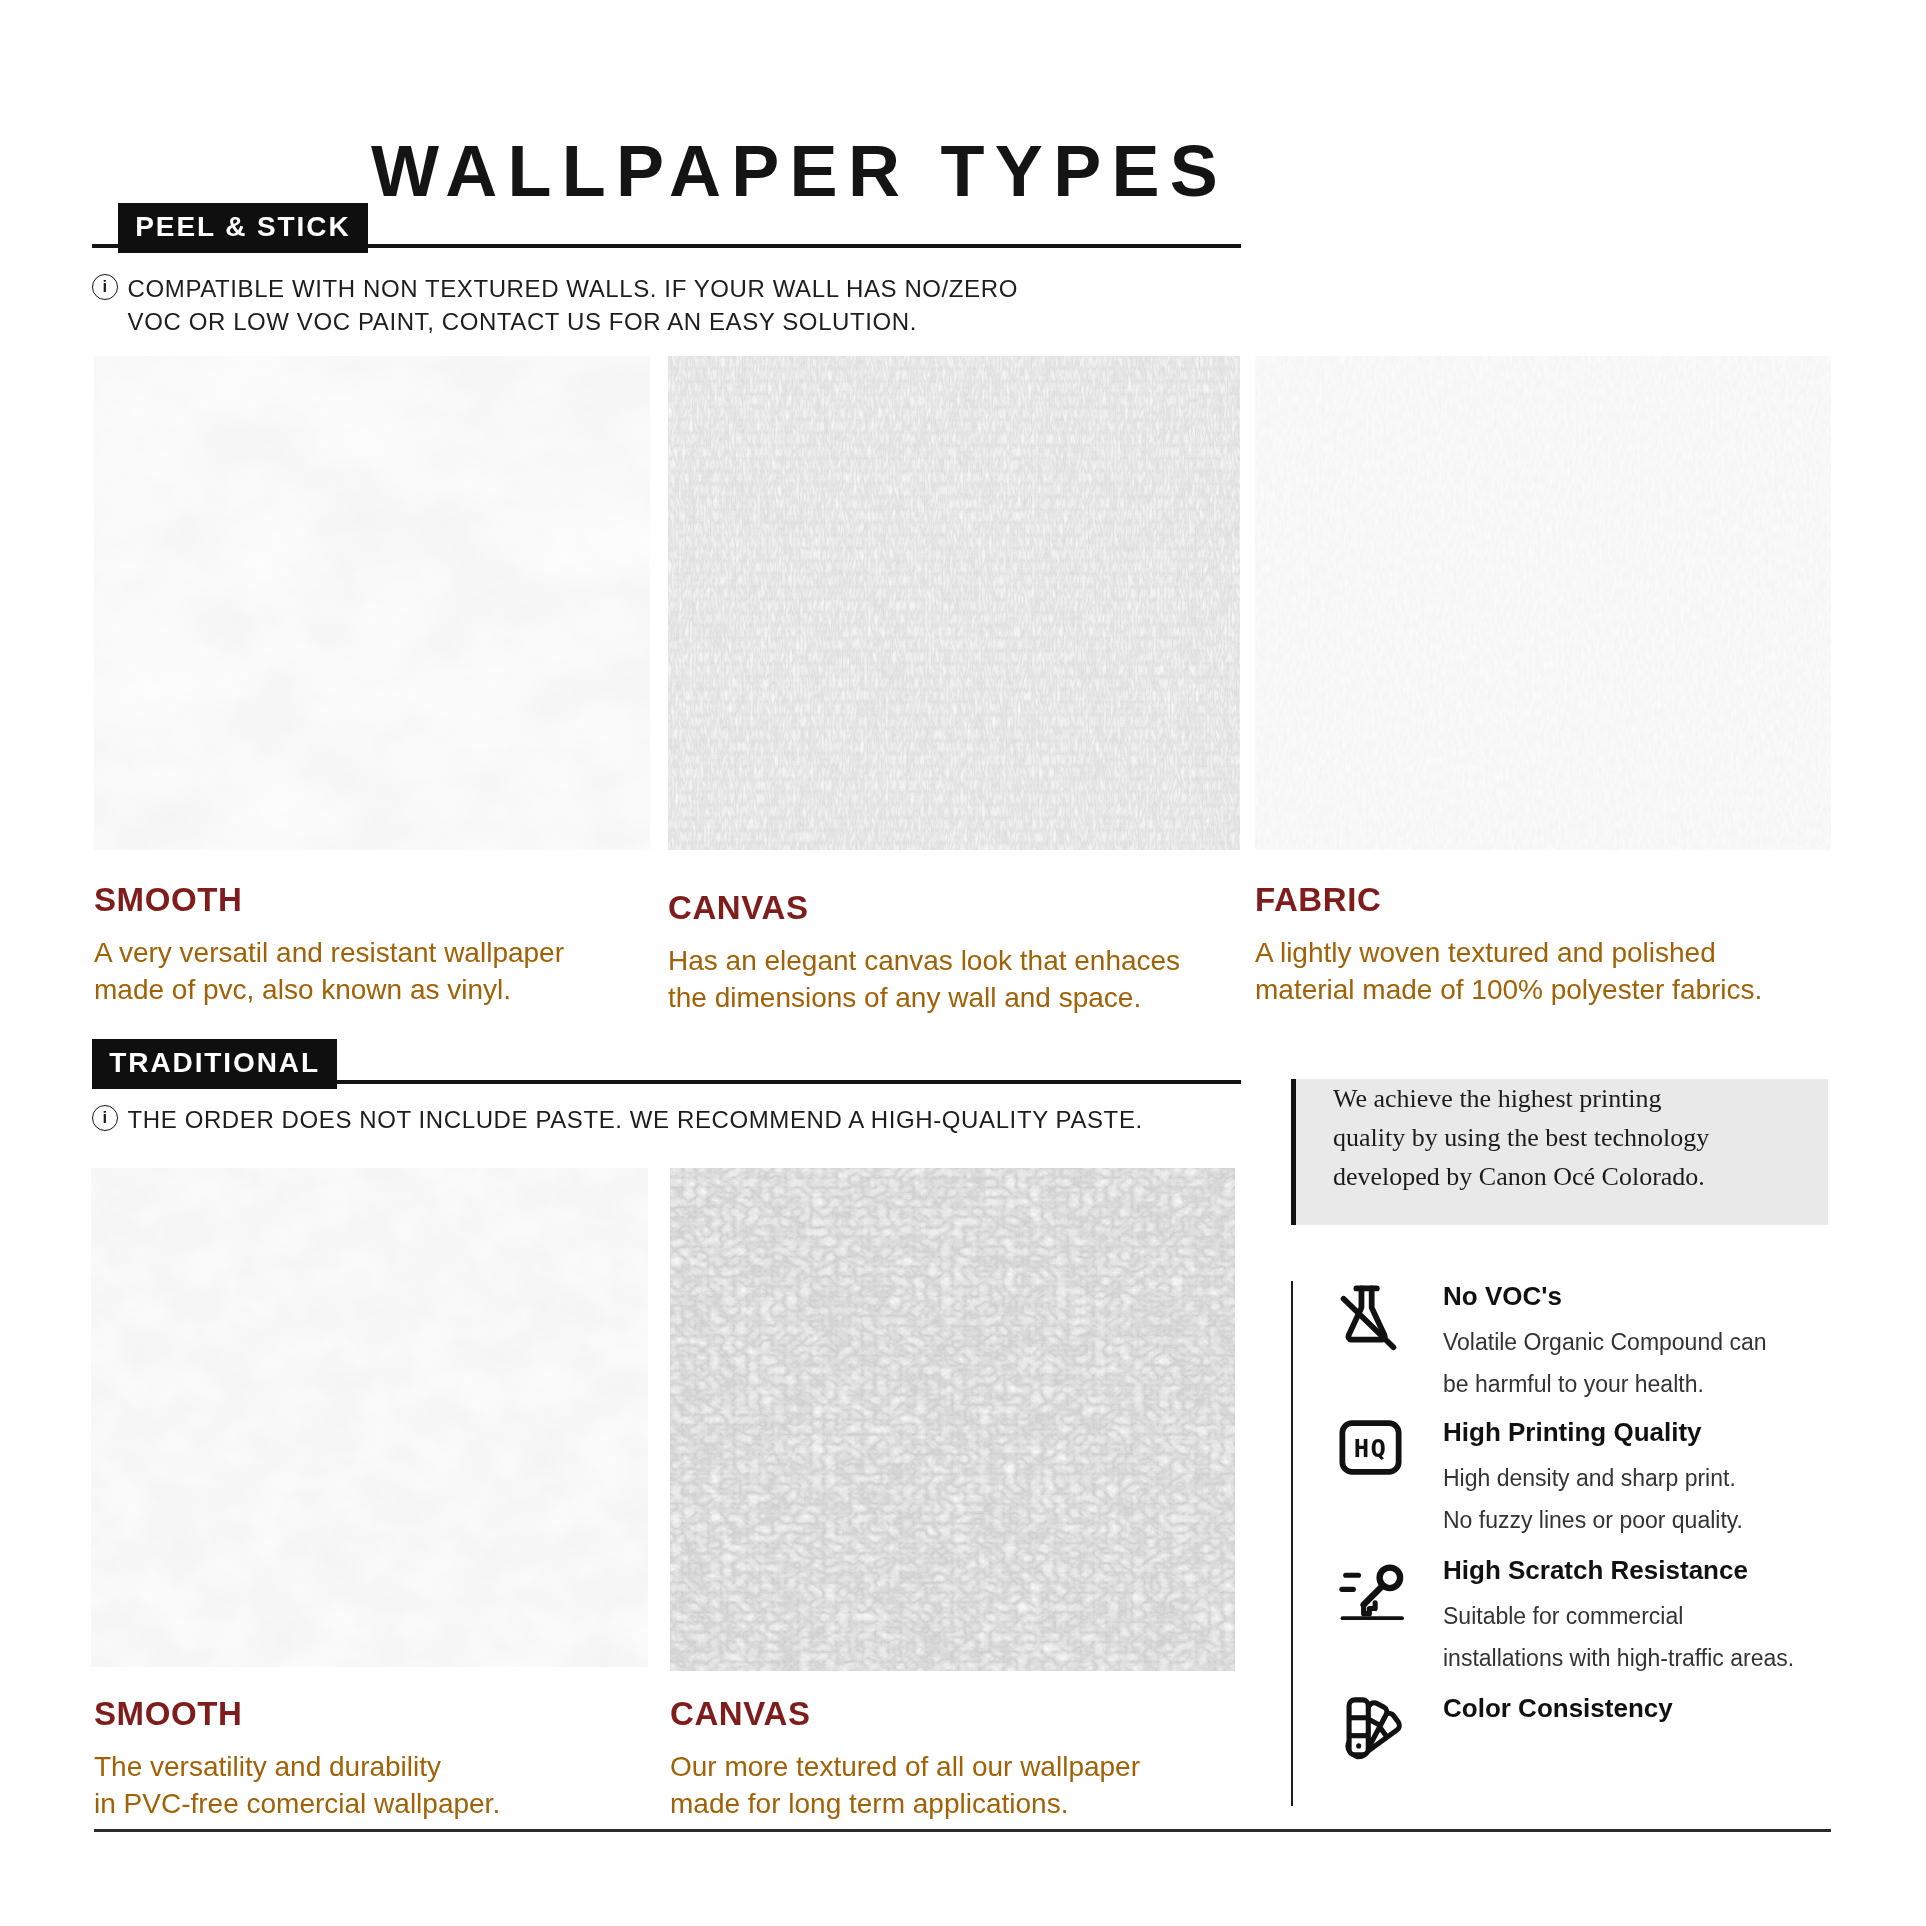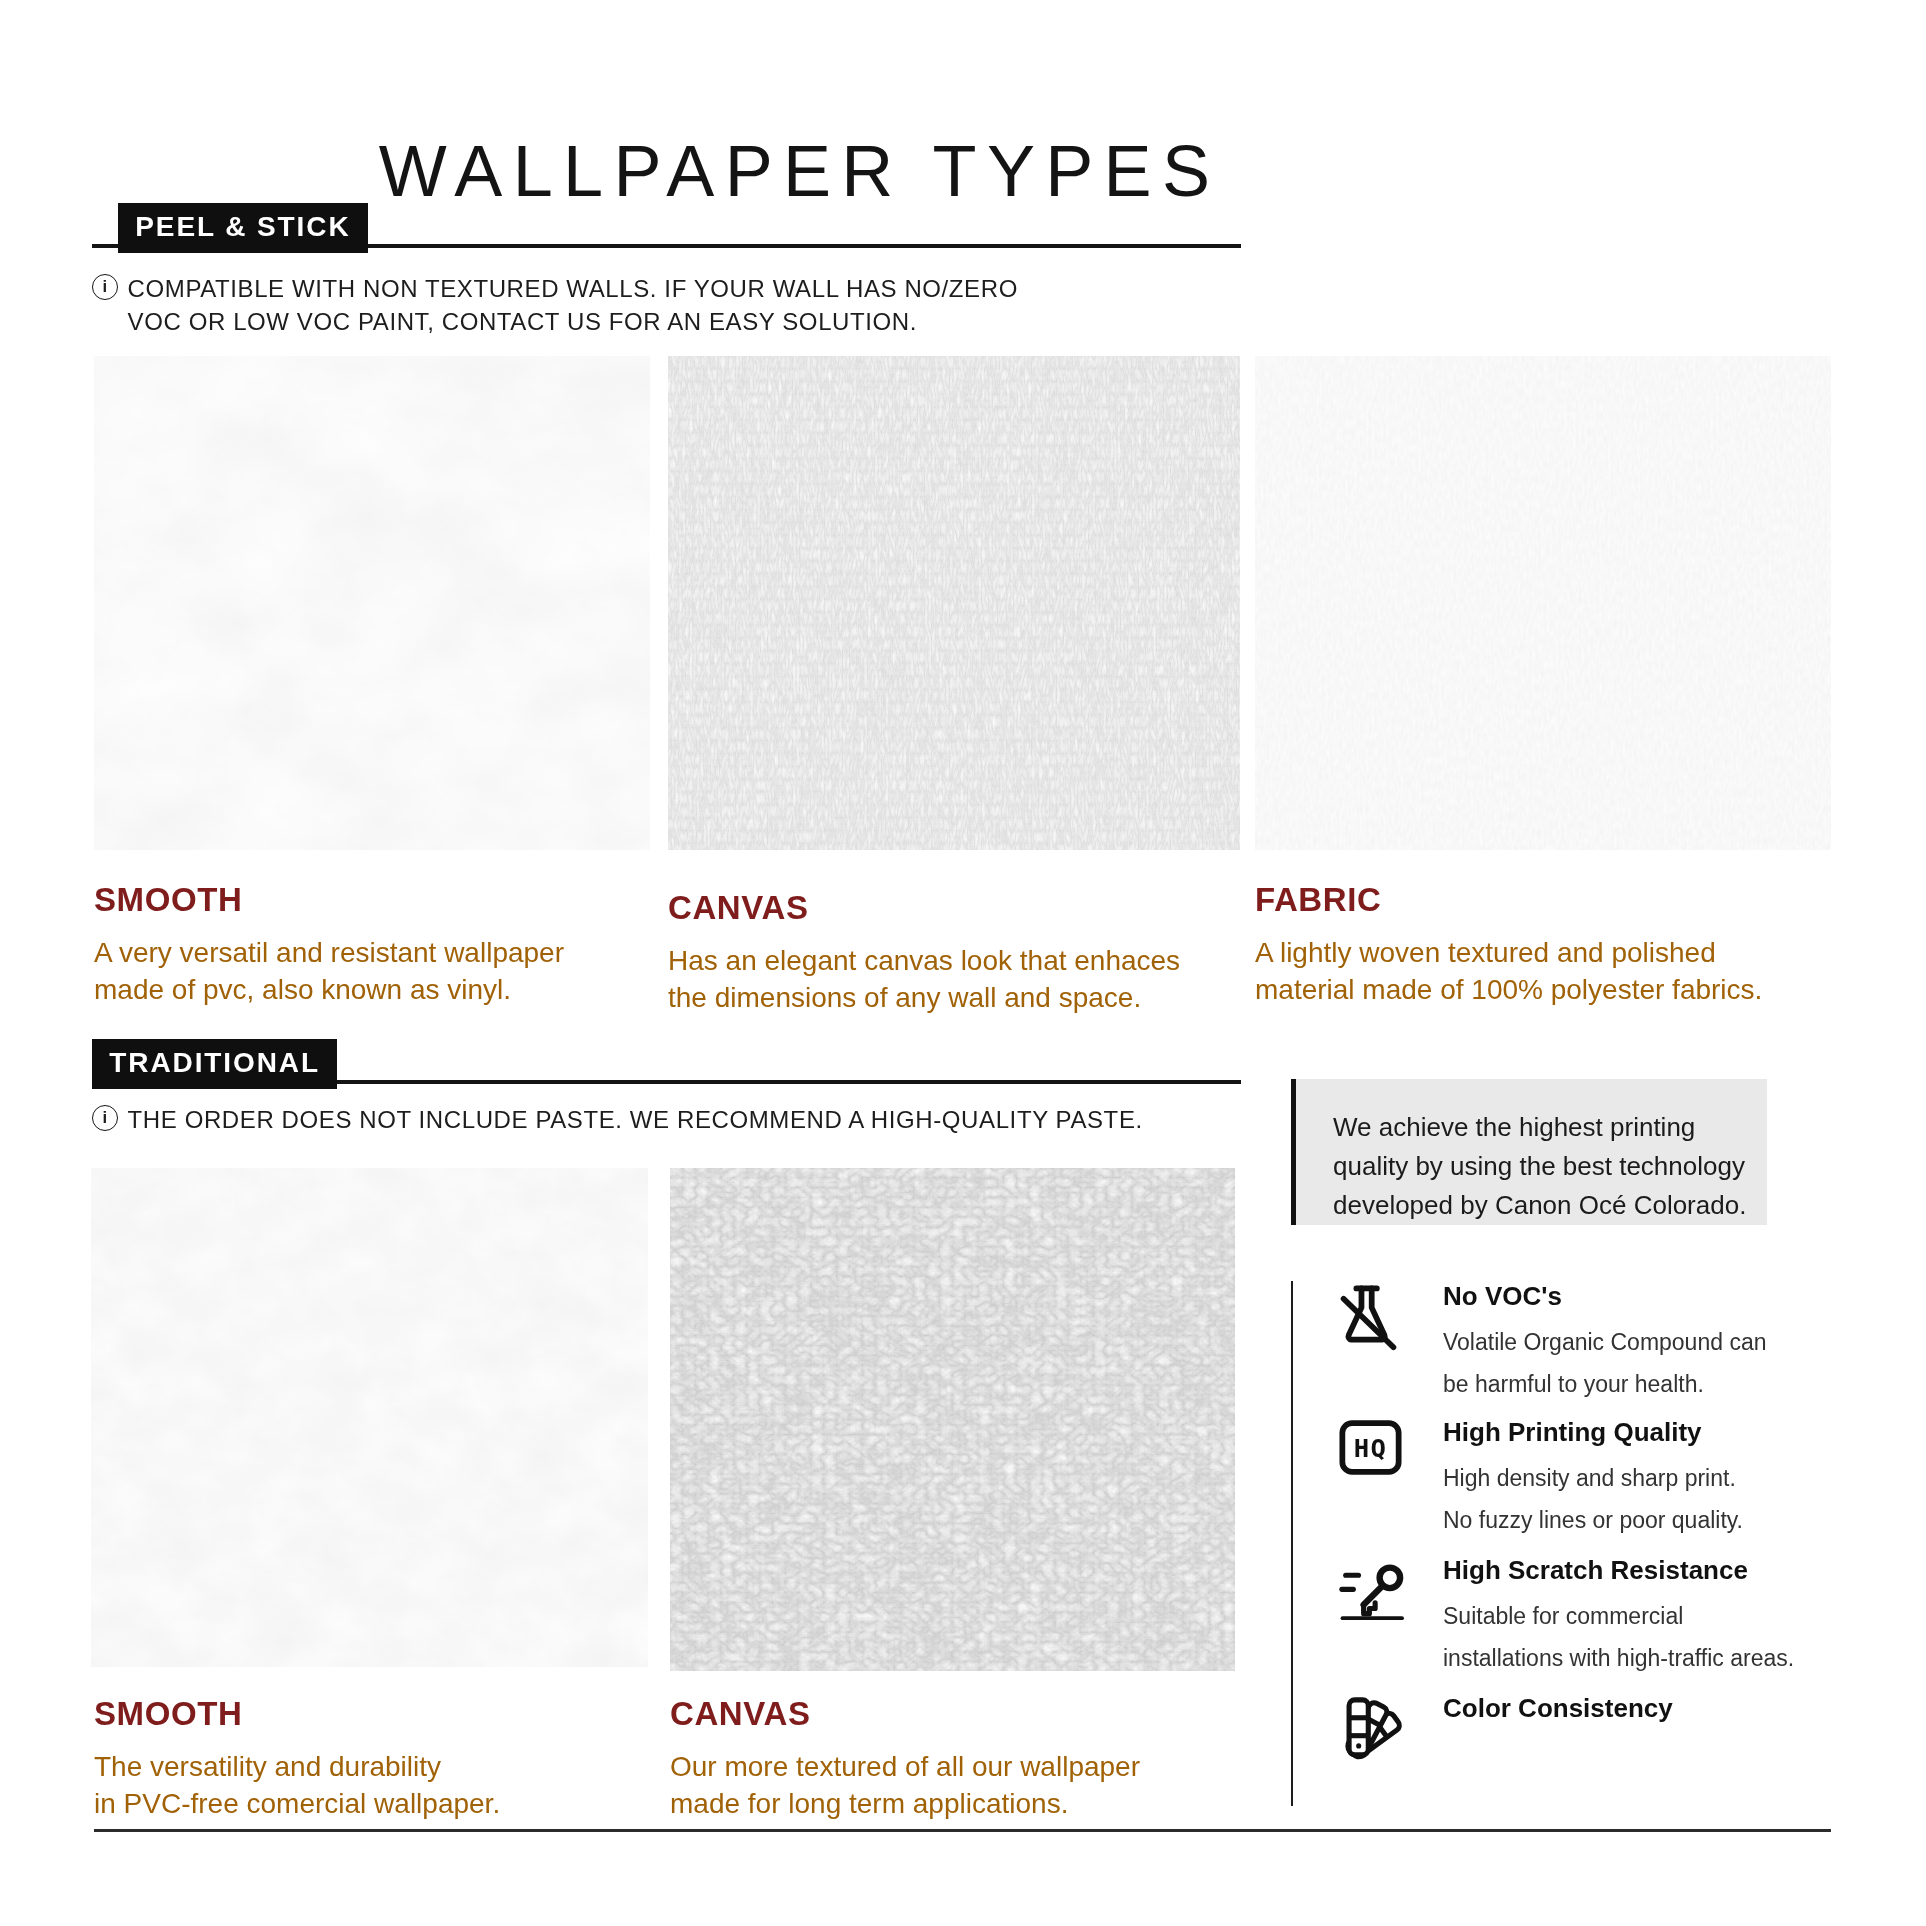--- a/index.html
+++ b/index.html
@@ -1,21 +1,21 @@
 <!DOCTYPE html>
 <html style="font-size:10.3px"><head>
 <meta charset="utf-8">
 <style>
   html,body{margin:0;padding:0;background:#ffffff;}
   body{width:1926px;height:1926px;position:relative;font-family:"Liberation Sans",sans-serif;color:#161616;overflow:hidden;}
 
   .abs{position:absolute;}
 
   
-  .page-title{left:0;top:82px;width:1599px;text-align:center;font-size:72px;font-weight:400;letter-spacing:10.3px;color:#141414;}
+  .page-title{left:0;top:82px;width:1599px;text-align:center;font-size:72px;font-weight:700;letter-spacing:10.3px;color:#141414;}
 
   
   .section-rule{height:3.9px;background:#141414;}
   .rule-ps{left:92px;top:244px;width:1149px;}
   .rule-tr{left:92px;top:1080px;width:1149px;}
   .section-label{background:#0f0f0f;color:#ffffff;font-size:28px;font-weight:bold;letter-spacing:1.9px;padding:8.3px 17.3px 9.6px 17.3px;display:inline-block;}
   .label-ps{left:92px;top:203px;margin-left:26px;}
   .label-tr{left:92px;top:1039px;}
 
   
@@ -38,21 +38,21 @@
   .caption h3{margin:0 0 15.4px 0;font-size:33px;font-weight:bold;letter-spacing:0.6px;color:#7f1d1d;}
   .caption p{margin:0;font-size:28px;line-height:37px;color:#a16207;white-space:pre-line;}
   .cap1{left:94px;top:881px;width:578px;}
   .cap2{left:668px;top:889px;width:591px;}
   .cap3{left:1255px;top:881px;width:591px;}
   .cap4{left:94px;top:1695px;width:578px;}
   .cap5{left:670px;top:1695px;width:591px;}
 
   
   .callout-bar{left:1291px;top:1079px;width:5.8px;height:146px;background:#111;}
-  .callout-box{left:1296px;top:1079px;width:471px;height:146px;background:#e9e9e9;display:flex;align-items:flex-end;}
+  .callout-box{left:1296px;top:1079px;width:532px;height:146px;background:#e9e9e9;display:flex;align-items:flex-start;font-family:Liberation Serif, serif;}
   .callout-box p{margin:0;padding-left:37px;font-size:26px;line-height:39px;color:#1b1b1b;white-space:pre-line;}
 
   
   .vline{left:1291px;top:1281px;width:1.9px;height:525px;background:#1c1c1c;}
   .feature{left:1339px;width:514px;display:flex;gap:17px;}
   .feat1{top:1281px;}
   .feat2{top:1417px;}
   .feat3{top:1555px;}
   .feat4{top:1693px;text-align:center;}
   .feat-icon{flex:0 0 87px;padding-top:2.6px;}

